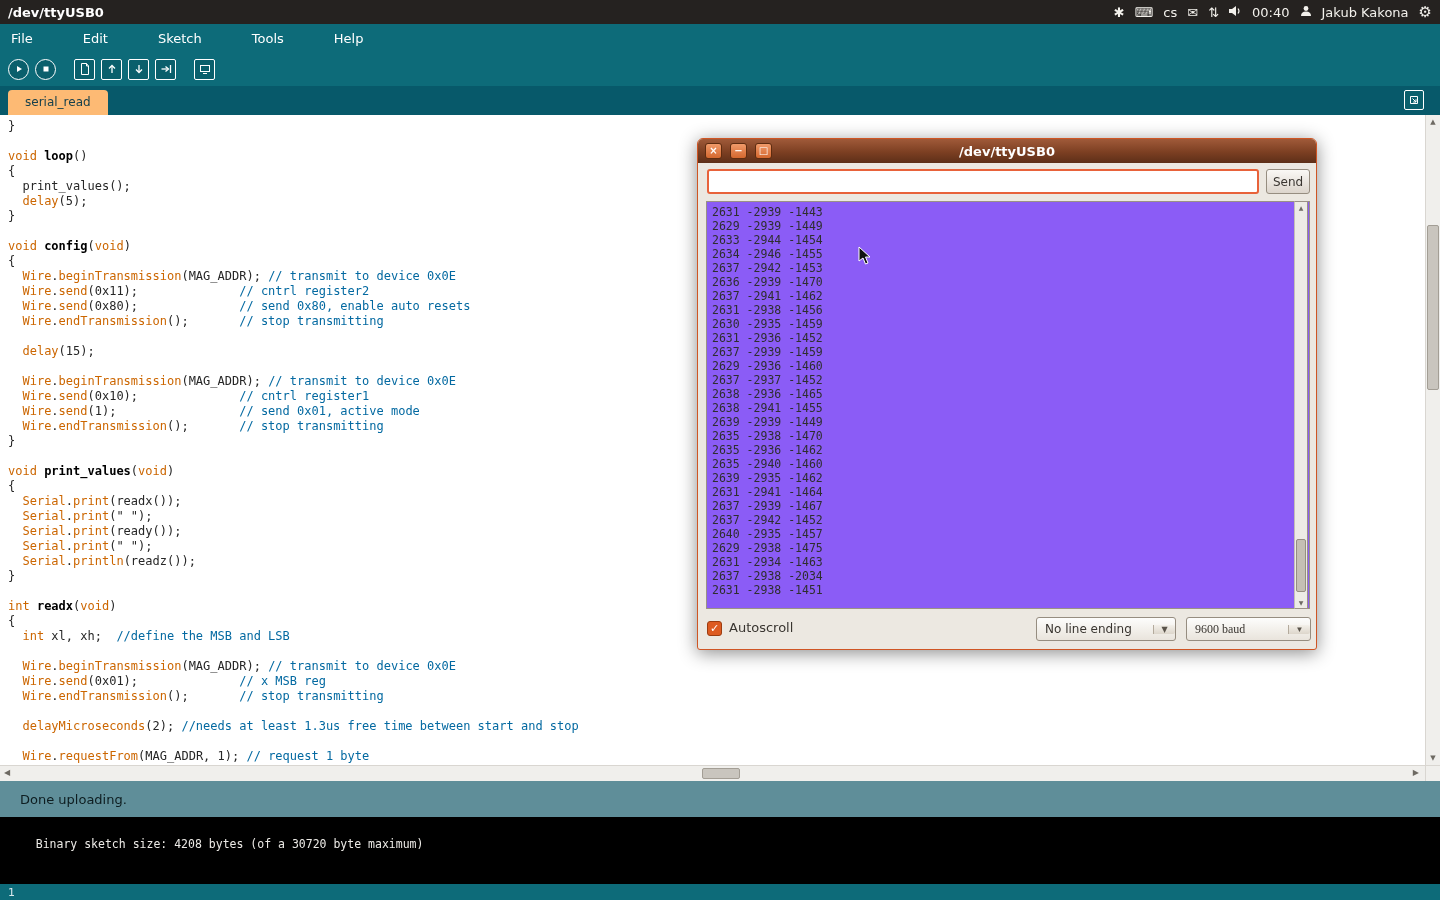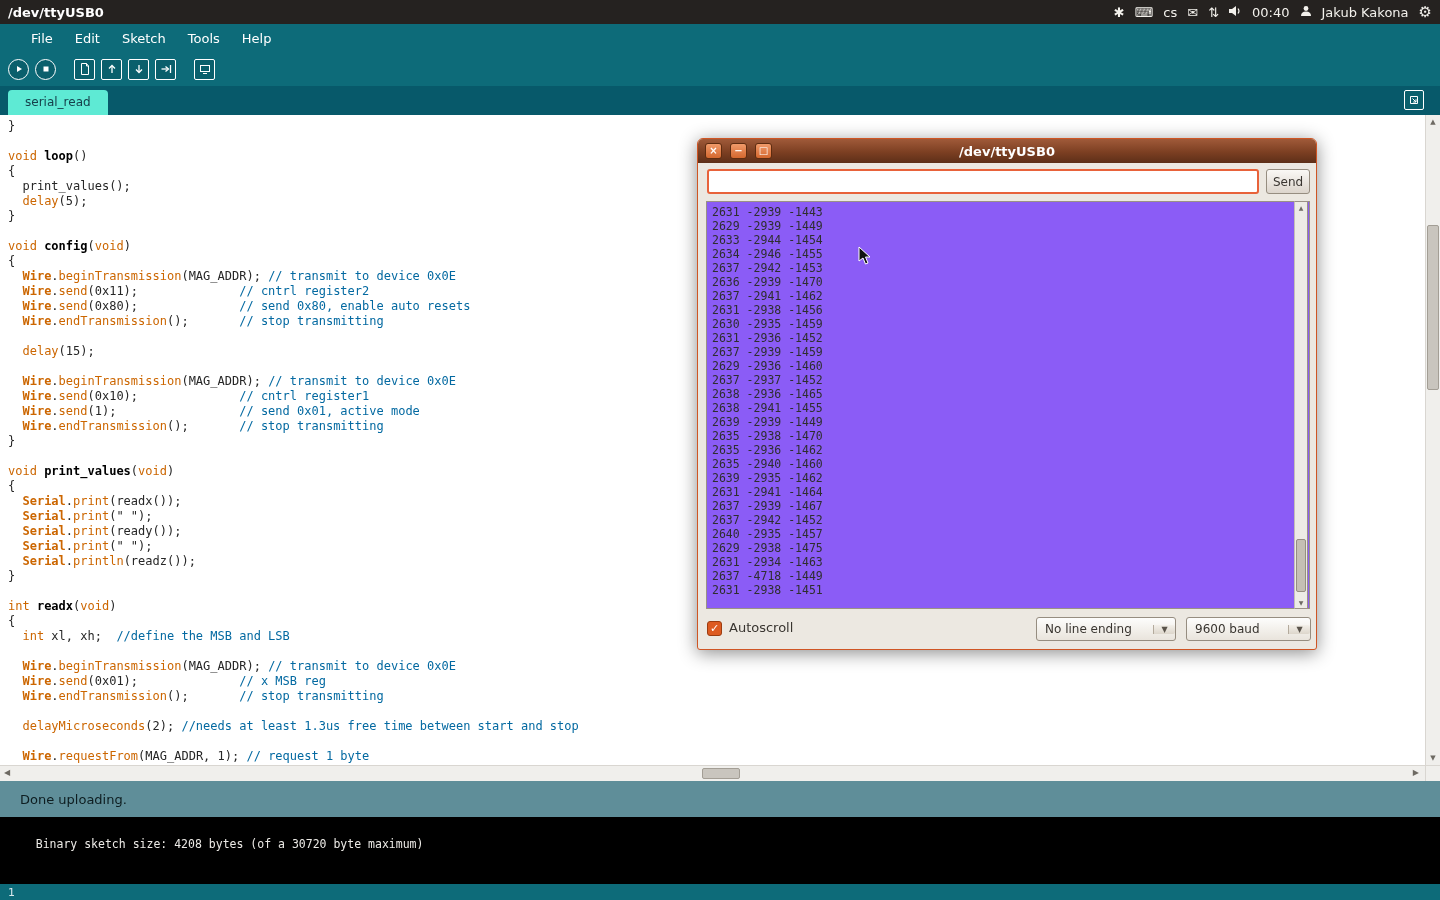--- a/index.html
+++ b/index.html
@@ -10,46 +10,46 @@
   
   .top-panel { position:absolute; top:0; left:0; right:0; height:24px; background:#252220;
                color:#efece6; display:flex; align-items:center; padding:0 8px; font-size:13px; }
   .tp-title { font-weight:bold; color:#fff; }
   .tp-right { margin-left:auto; display:flex; align-items:center; gap:10px; color:#f3f1ec; }
   .tp-ico { font-size:13px; line-height:1; }
   .tp-gear { font-size:15px; }
 
   
   .menubar { position:absolute; top:24px; left:0; right:0; height:28px; background:#0d6b79;
-             display:flex; align-items:center; color:#fff; font-size:13px; padding-left:20px; }
+             display:flex; align-items:center; color:#fff; font-size:13px; padding-left:0;gap:28px; }
   .menu-item { padding:0 11px; height:100%; display:flex; align-items:center; }
 
   .toolbar { position:absolute; top:52px; left:0; right:0; height:34px; background:#0d6b79;
              display:flex; align-items:center; padding-left:8px; }
   .tb-btn { width:21px; height:21px; margin-right:6px; display:flex; align-items:center;
             justify-content:center; background:#0a5f6c; }
   .tb-circle { border:1px solid #fff; border-radius:50%; }
   .tb-square { border:1px solid #fff; border-radius:2px; }
   .tb-gap { margin-left:12px; }
 
   .tabbar { position:absolute; top:86px; left:0; right:0; height:29px; background:#07596a; }
-  .tab { position:absolute; left:8px; bottom:0; height:25px; background:#5eead4; color:#16404b;
+  .tab { position:absolute; left:8px; bottom:0; height:25px; background:#fdba74; color:#16404b;
          font-size:12px; padding:5px 17px 0 17px; border-radius:4px 4px 0 0; }
   .tabmenu-btn { position:absolute; right:16px; top:4px; width:20px; height:20px;
                  border:1px solid #fff; border-radius:2px; background:#0a5f6c;
                  display:flex; align-items:center; justify-content:center; }
 
   
   .editor { position:absolute; top:115px; left:0; width:1425px; height:650px; background:#fff;
             overflow:hidden; padding:4px 0 0 8px; }
   .code-line { font-family:"DejaVu Sans Mono","Liberation Mono",monospace; font-size:12px;
                line-height:15px; white-space:pre; }
   .tok-p  { color:#262626; }
   .tok-k  { color:#cc6600; }
-  .tok-K  { color:#cc6600; font-weight:bold;margin-top:8px; }
+  .tok-K  { color:#cc6600; font-weight:normal;margin-top:8px; }
   .tok-b  { color:#000;    font-weight:bold; }
   .tok-cm { color:#0369a1; }
 
   .editor-vscroll { position:absolute; top:115px; right:0; width:15px; height:650px;
                     background:#f0efec; border-left:1px solid #d9d6d1; }
   .vs-arrow { position:absolute; left:0; width:14px; text-align:center; font-size:7px; color:#6e6a63; }
   .vs-thumb { position:absolute; top:110px; left:1px; width:12px; height:165px; background:#c9c5be;
               border:1px solid #a39e95; border-radius:2px; }
   .editor-hscroll { position:absolute; top:765px; left:0; width:1425px; height:16px;
                     background:#f0efec; border-top:1px solid #d9d6d1; }
@@ -98,21 +98,21 @@
                border:1px solid #968e82; border-radius:2px; }
 
   .sw-check { position:absolute; left:9px; top:482px; width:15px; height:15px; background:#dd5b21;
               border:1px solid #9c3c10; border-radius:3px; color:#fff; font-size:11px;
               line-height:13px; text-align:center; }
   .sw-check-label { position:absolute; left:31px; top:481px; font-size:13px; color:#393530; }
   .combo { position:absolute; top:478px; height:24px; background:linear-gradient(#fdfdfc,#e9e4dc);
            border:1px solid #968d80; border-radius:3px; display:flex; align-items:center;
            font-size:12px; color:#393530; }
   .combo-1 { left:338px; width:140px; }
-  .combo-2 { left:488px; width:125px; }
+  .combo-2 { left:488px; width:125px;font-family:Liberation Serif, serif; }
   .combo .txt { flex:1; display:flex; align-items:center; padding-left:8px; white-space:nowrap; overflow:hidden; }
   .combo .arrow-btn { width:22px; border-left:1px solid #b3aa9c;
                       background:linear-gradient(#f3f0ea,#ddd6cb); display:flex; align-items:center;
                       justify-content:center; font-size:8px; color:#5a544b; border-radius:0 2px 2px 0; }
 
   .mouse-cursor { position:absolute; left:858px; top:246px; z-index:50; }
 </style>
 </head>
 <body>
 
@@ -310,21 +310,21 @@
           <div class="serial-line">2635 -2938 -1470</div>
           <div class="serial-line">2635 -2936 -1462</div>
           <div class="serial-line">2635 -2940 -1460</div>
           <div class="serial-line">2639 -2935 -1462</div>
           <div class="serial-line">2631 -2941 -1464</div>
           <div class="serial-line">2637 -2939 -1467</div>
           <div class="serial-line">2637 -2942 -1452</div>
           <div class="serial-line">2640 -2935 -1457</div>
           <div class="serial-line">2629 -2938 -1475</div>
           <div class="serial-line">2631 -2934 -1463</div>
-          <div class="serial-line">2637 -4718 -1449</div>
+          <div class="serial-line">2637 -2938 -2034</div>
           <div class="serial-line">2631 -2938 -1451</div>
         </div>
     </div>
     <div class="sw-scroll">
       <span class="sws-arrow" style="top:2px">▲</span>
       <span class="sws-thumb"></span>
       <span class="sws-arrow" style="bottom:2px">▼</span>
     </div>
 
     <span class="sw-check">✓</span>

